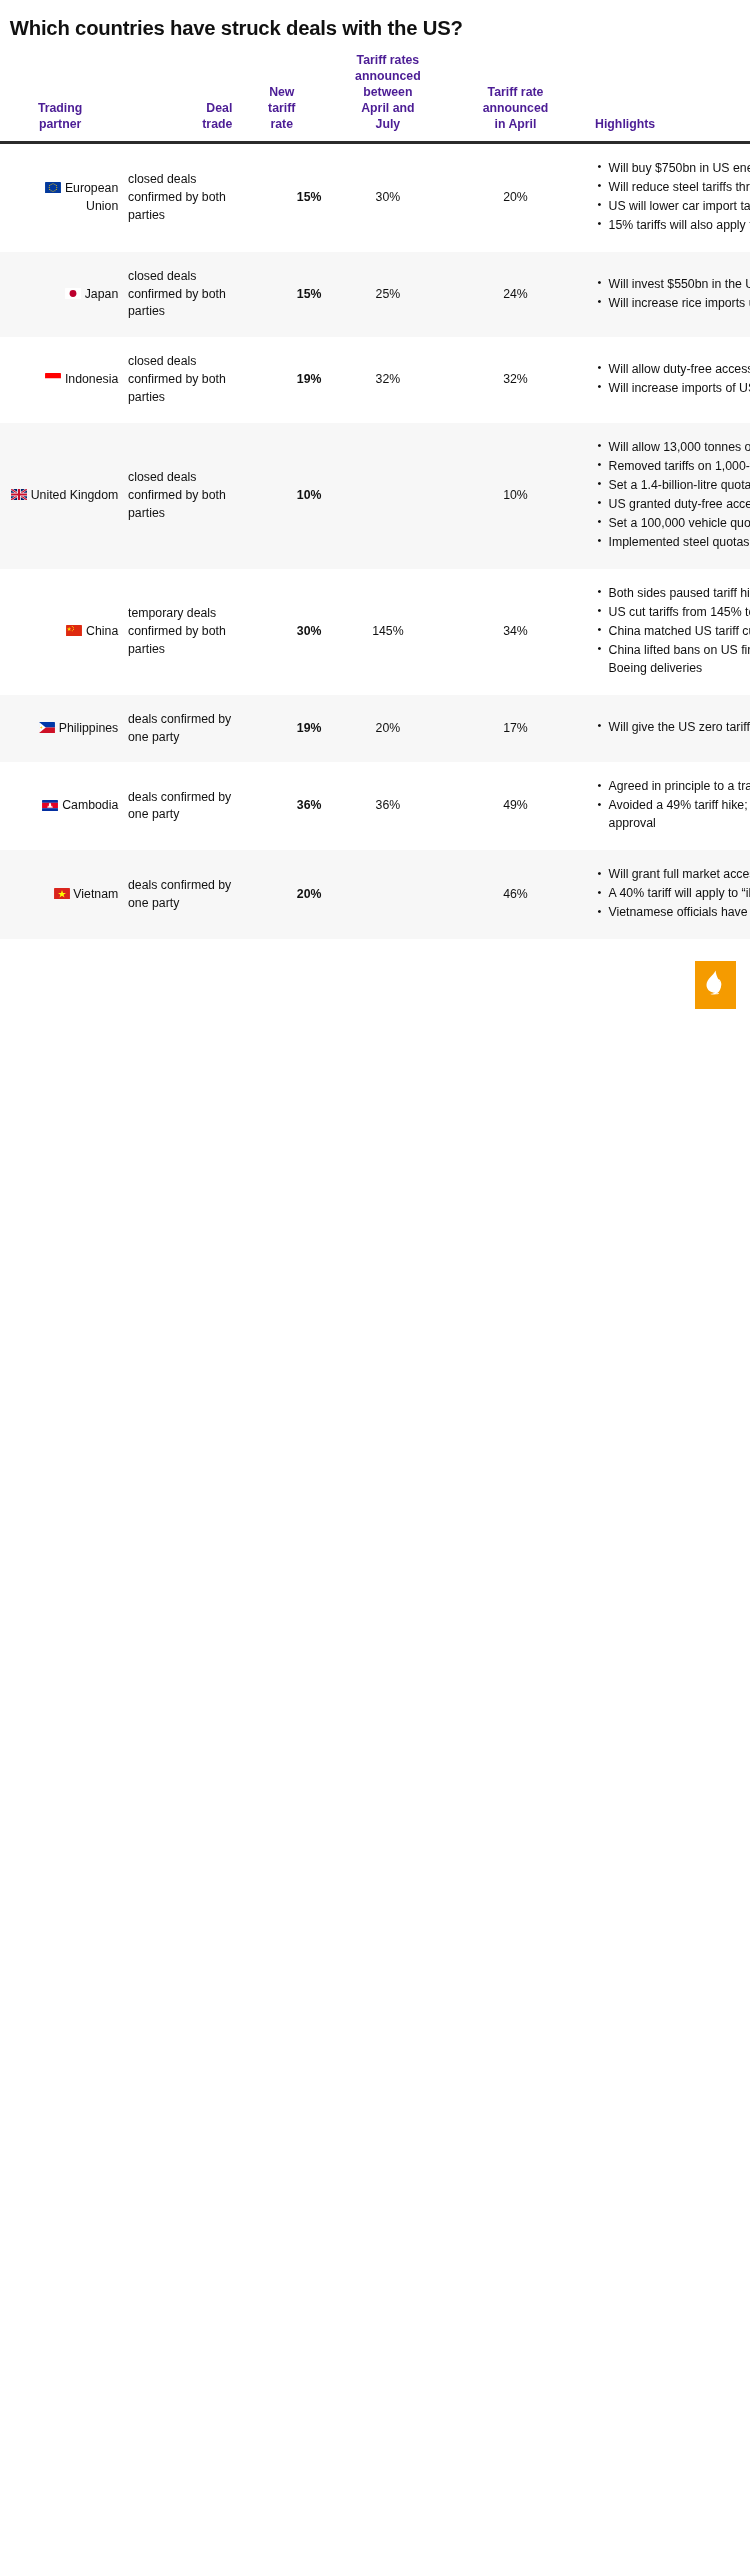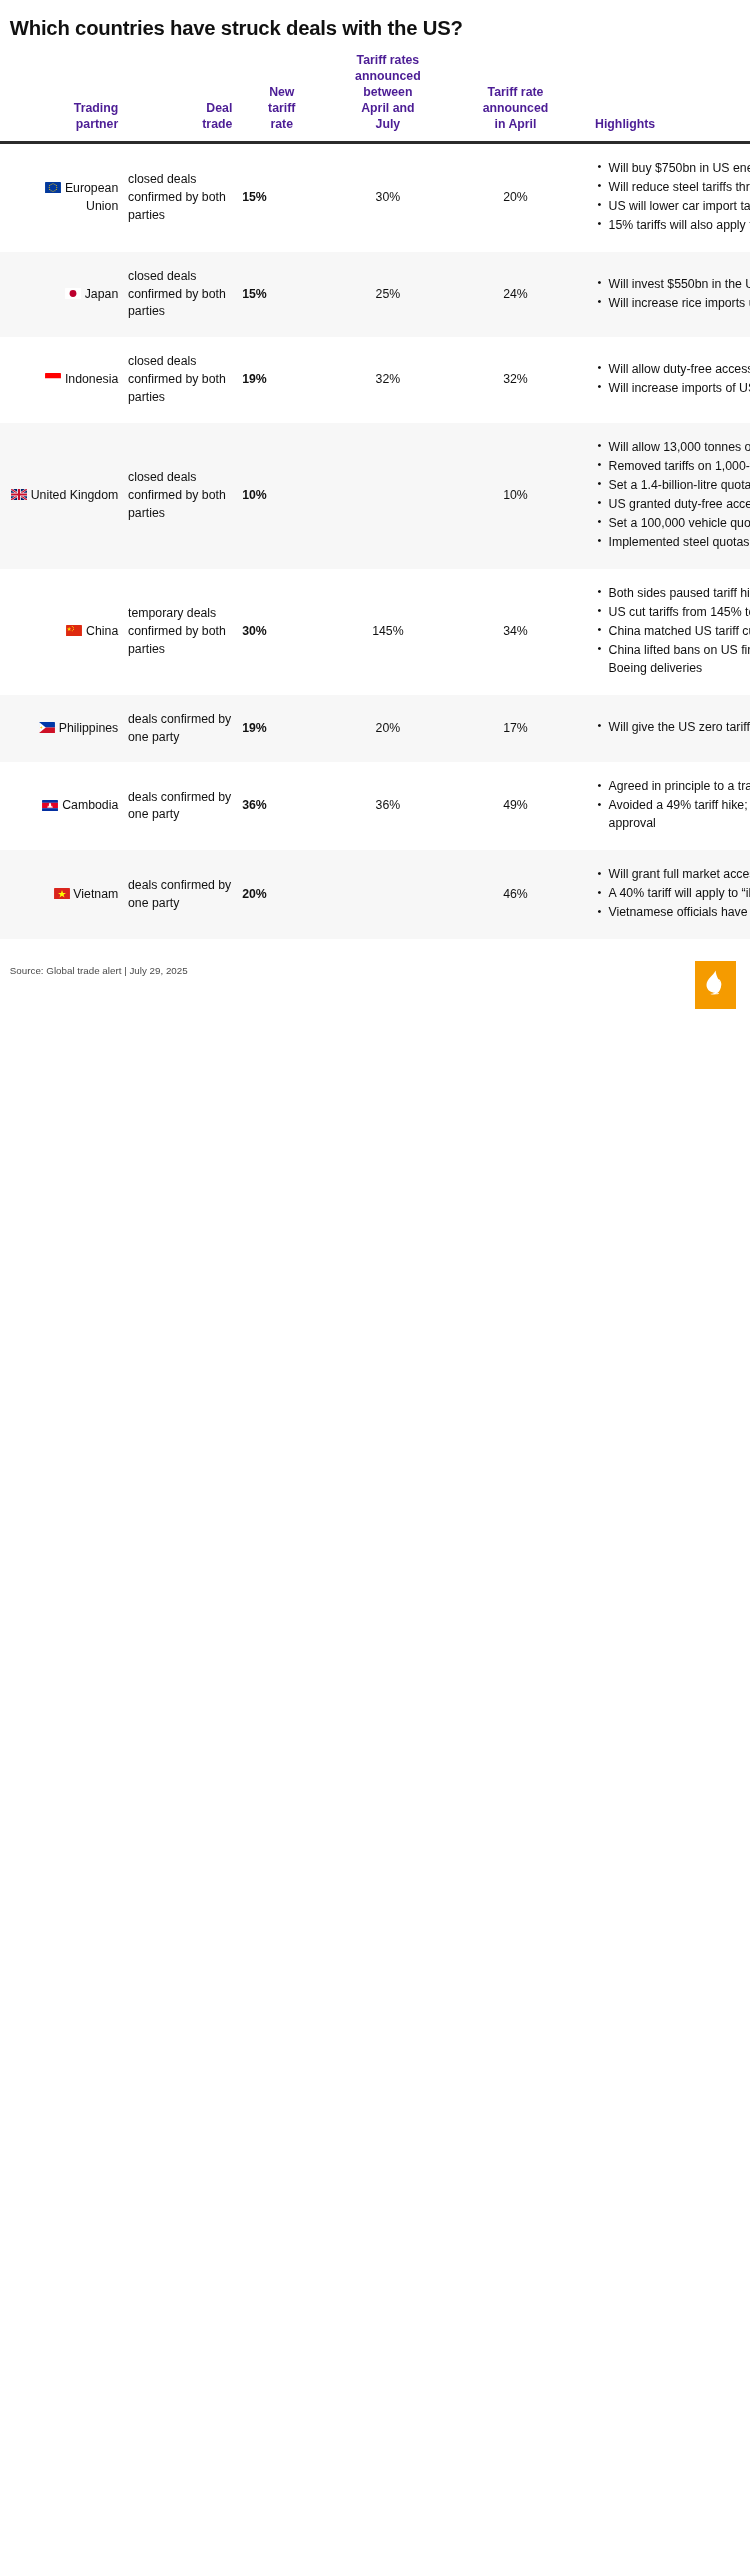--- a/index.html
+++ b/index.html
@@ -45,21 +45,21 @@
 
   thead th {
     vertical-align: bottom;
     font-size: 12.3px;
     font-weight: 700;
     color: #4c1d95;
     line-height: 1.3;
     padding: 0 4.9px 7.4px 4.9px;
     border-bottom: 3.7px solid #2b2b2b;
   }
-  thead th.h-partner   { text-align: right;  padding-left: 2px; }
+  thead th.h-partner   { text-align: center;  padding-left: 2px; }
   thead th.h-status    { text-align: right; }
   thead th.h-new       { text-align: center; }
   thead th.h-between   { text-align: center; }
   thead th.h-april     { text-align: center; }
   thead th.h-highlights{ text-align: left; padding-left: 13.5px; }
 
   tbody tr { background: #ffffff; }
   tbody tr.alt { background: #f7f7f7; }
 
   tbody td {
@@ -69,21 +69,21 @@
     color: #111111;
     padding: 16px 4.9px;
     border: 0;
   }
   td.partner {
     text-align: right;
     padding-left: 9.8px;
     font-weight: 400;
   }
   td.status   { text-align: left; font-weight: 400; margin-left: 16px; }
-  td.newrate  { text-align: left; font-weight: 700; }
+  td.newrate  { text-align: right; font-weight: 700; }
   td.between  { text-align: center; font-weight: 400; }
   td.april    { text-align: center; font-weight: 400; }
   td.highlights { text-align: left; padding-left: 13.5px; padding-right: 0; }
   .flag {
     display: inline-block;
     width: 16px;
     height: 11px;
     vertical-align: -1.2px;
     margin-right: 3.7px;
     position: relative;
@@ -355,21 +355,20 @@
                 <li>A 40% tariff will apply to “illegally transshipped” items</li>
                 <li>Vietnamese officials have not confirmed the deal</li>
               </ul>
             </td>
           </tr>
         </tbody>
     </table>
   </div>
 
   <div class="footer">
-    <div class="source">Source: Global trade alert | July 29, 2025</div>
     <div class="logo">
       <svg viewBox="0 0 60 72" width="27" height="34" aria-hidden="true">
         <g fill="#ffffff">
           <path d="M30 4c-2 6-7 10-11 14-5 5-9 11-9 18 0 9 7 16 16 17 1 0 2 0 3 .2-3 1.6-6 2.2-9 2-1-.1-1 1.2 0 1.4 5 1 10 0 14-3 5-3.6 8-9.4 8-15.6 0-6-2.6-11-6-15.6C33 18 31 11 30 4z"></path>
           <path d="M22 30c-3 2.4-5 6-5 9.6 0 5 3.6 9 8.4 9.6.9.1 1.2-1.1.4-1.4-3.4-1.2-5.6-4.2-5.6-7.8 0-3.4 1.6-6.4 4.2-8.4.8-.6 0-2-1.4-1.6z"></path>
           <path d="M36 24c2.6 3 4.2 6.8 4.2 10.8 0 4-1.6 7.6-4.2 10.4-.7.8.3 1.9 1.2 1.2 3.6-2.8 5.8-7.2 5.8-11.9 0-4.4-1.9-8.5-5-11.4-.8-.8-2.2.2-2 .9z"></path>
           <circle cx="26" cy="38" r="2.4"></circle>
           <circle cx="34" cy="36" r="1.8"></circle>
           <path d="M27 54c3 1.2 6.4 1.2 9.4 0 .9-.4 1.5.8.7 1.3-3.4 2-7.8 2-11.2.1-.9-.5-.2-1.8 1.1-1.4z"></path>
         </g>

